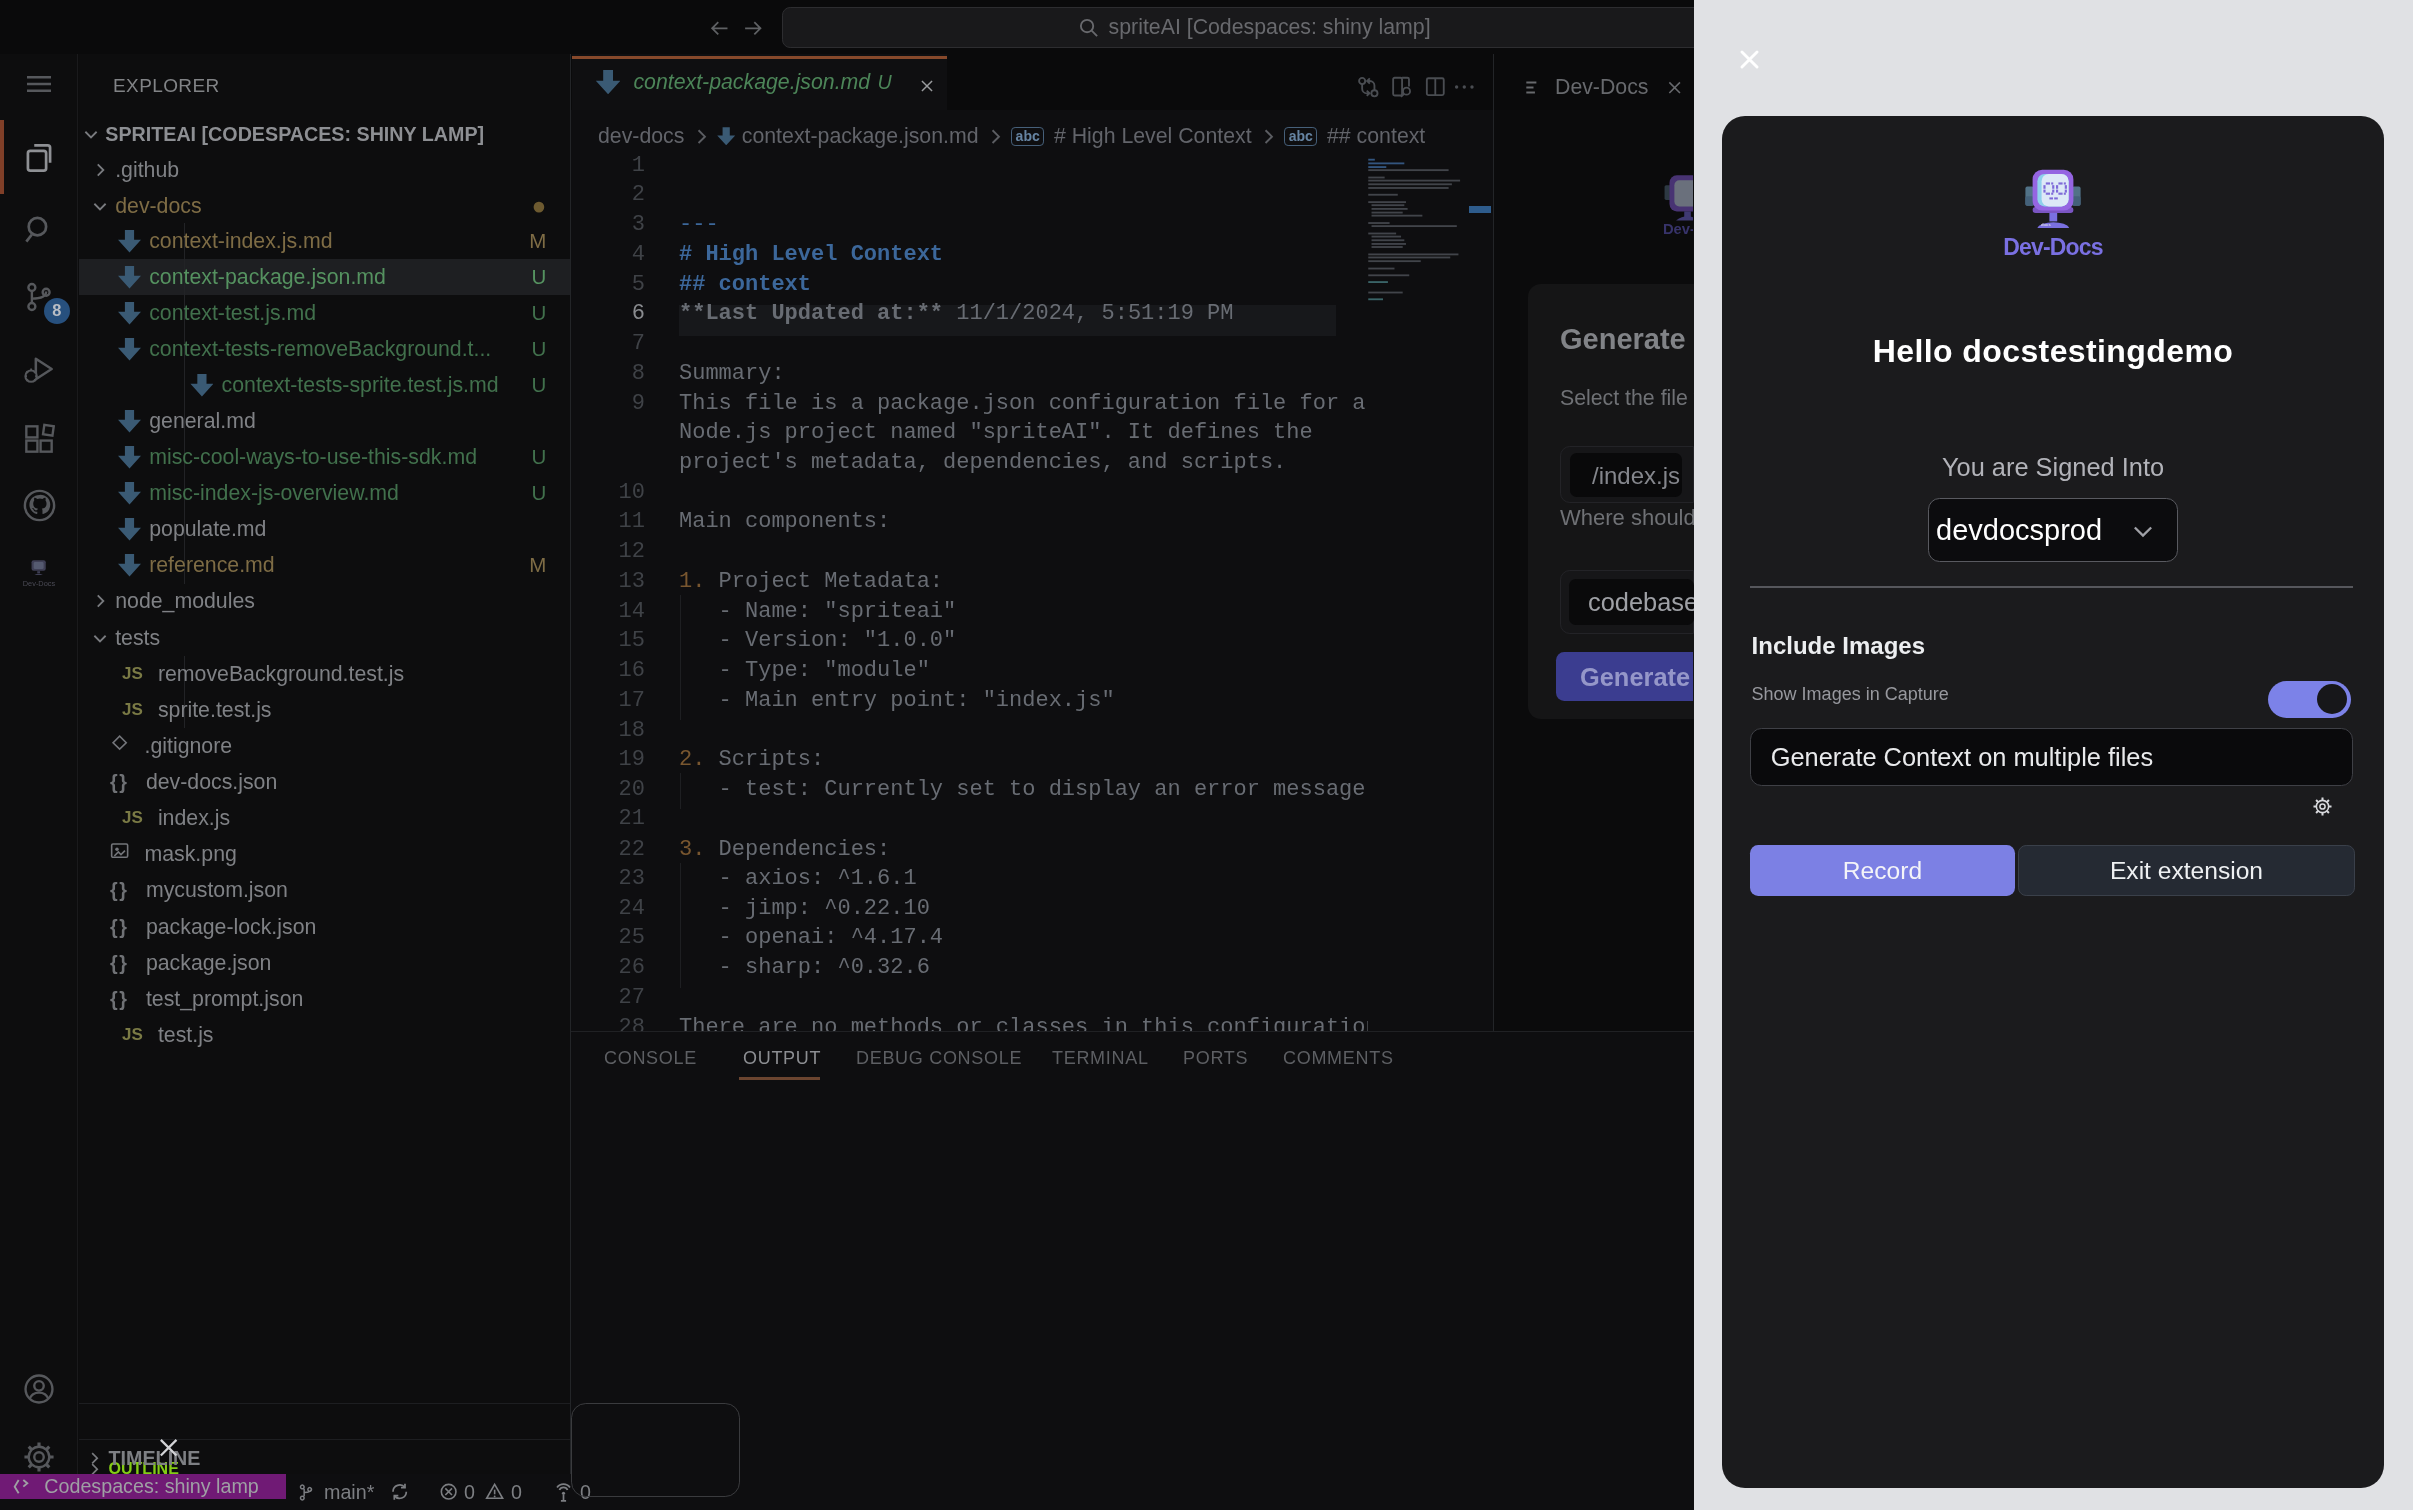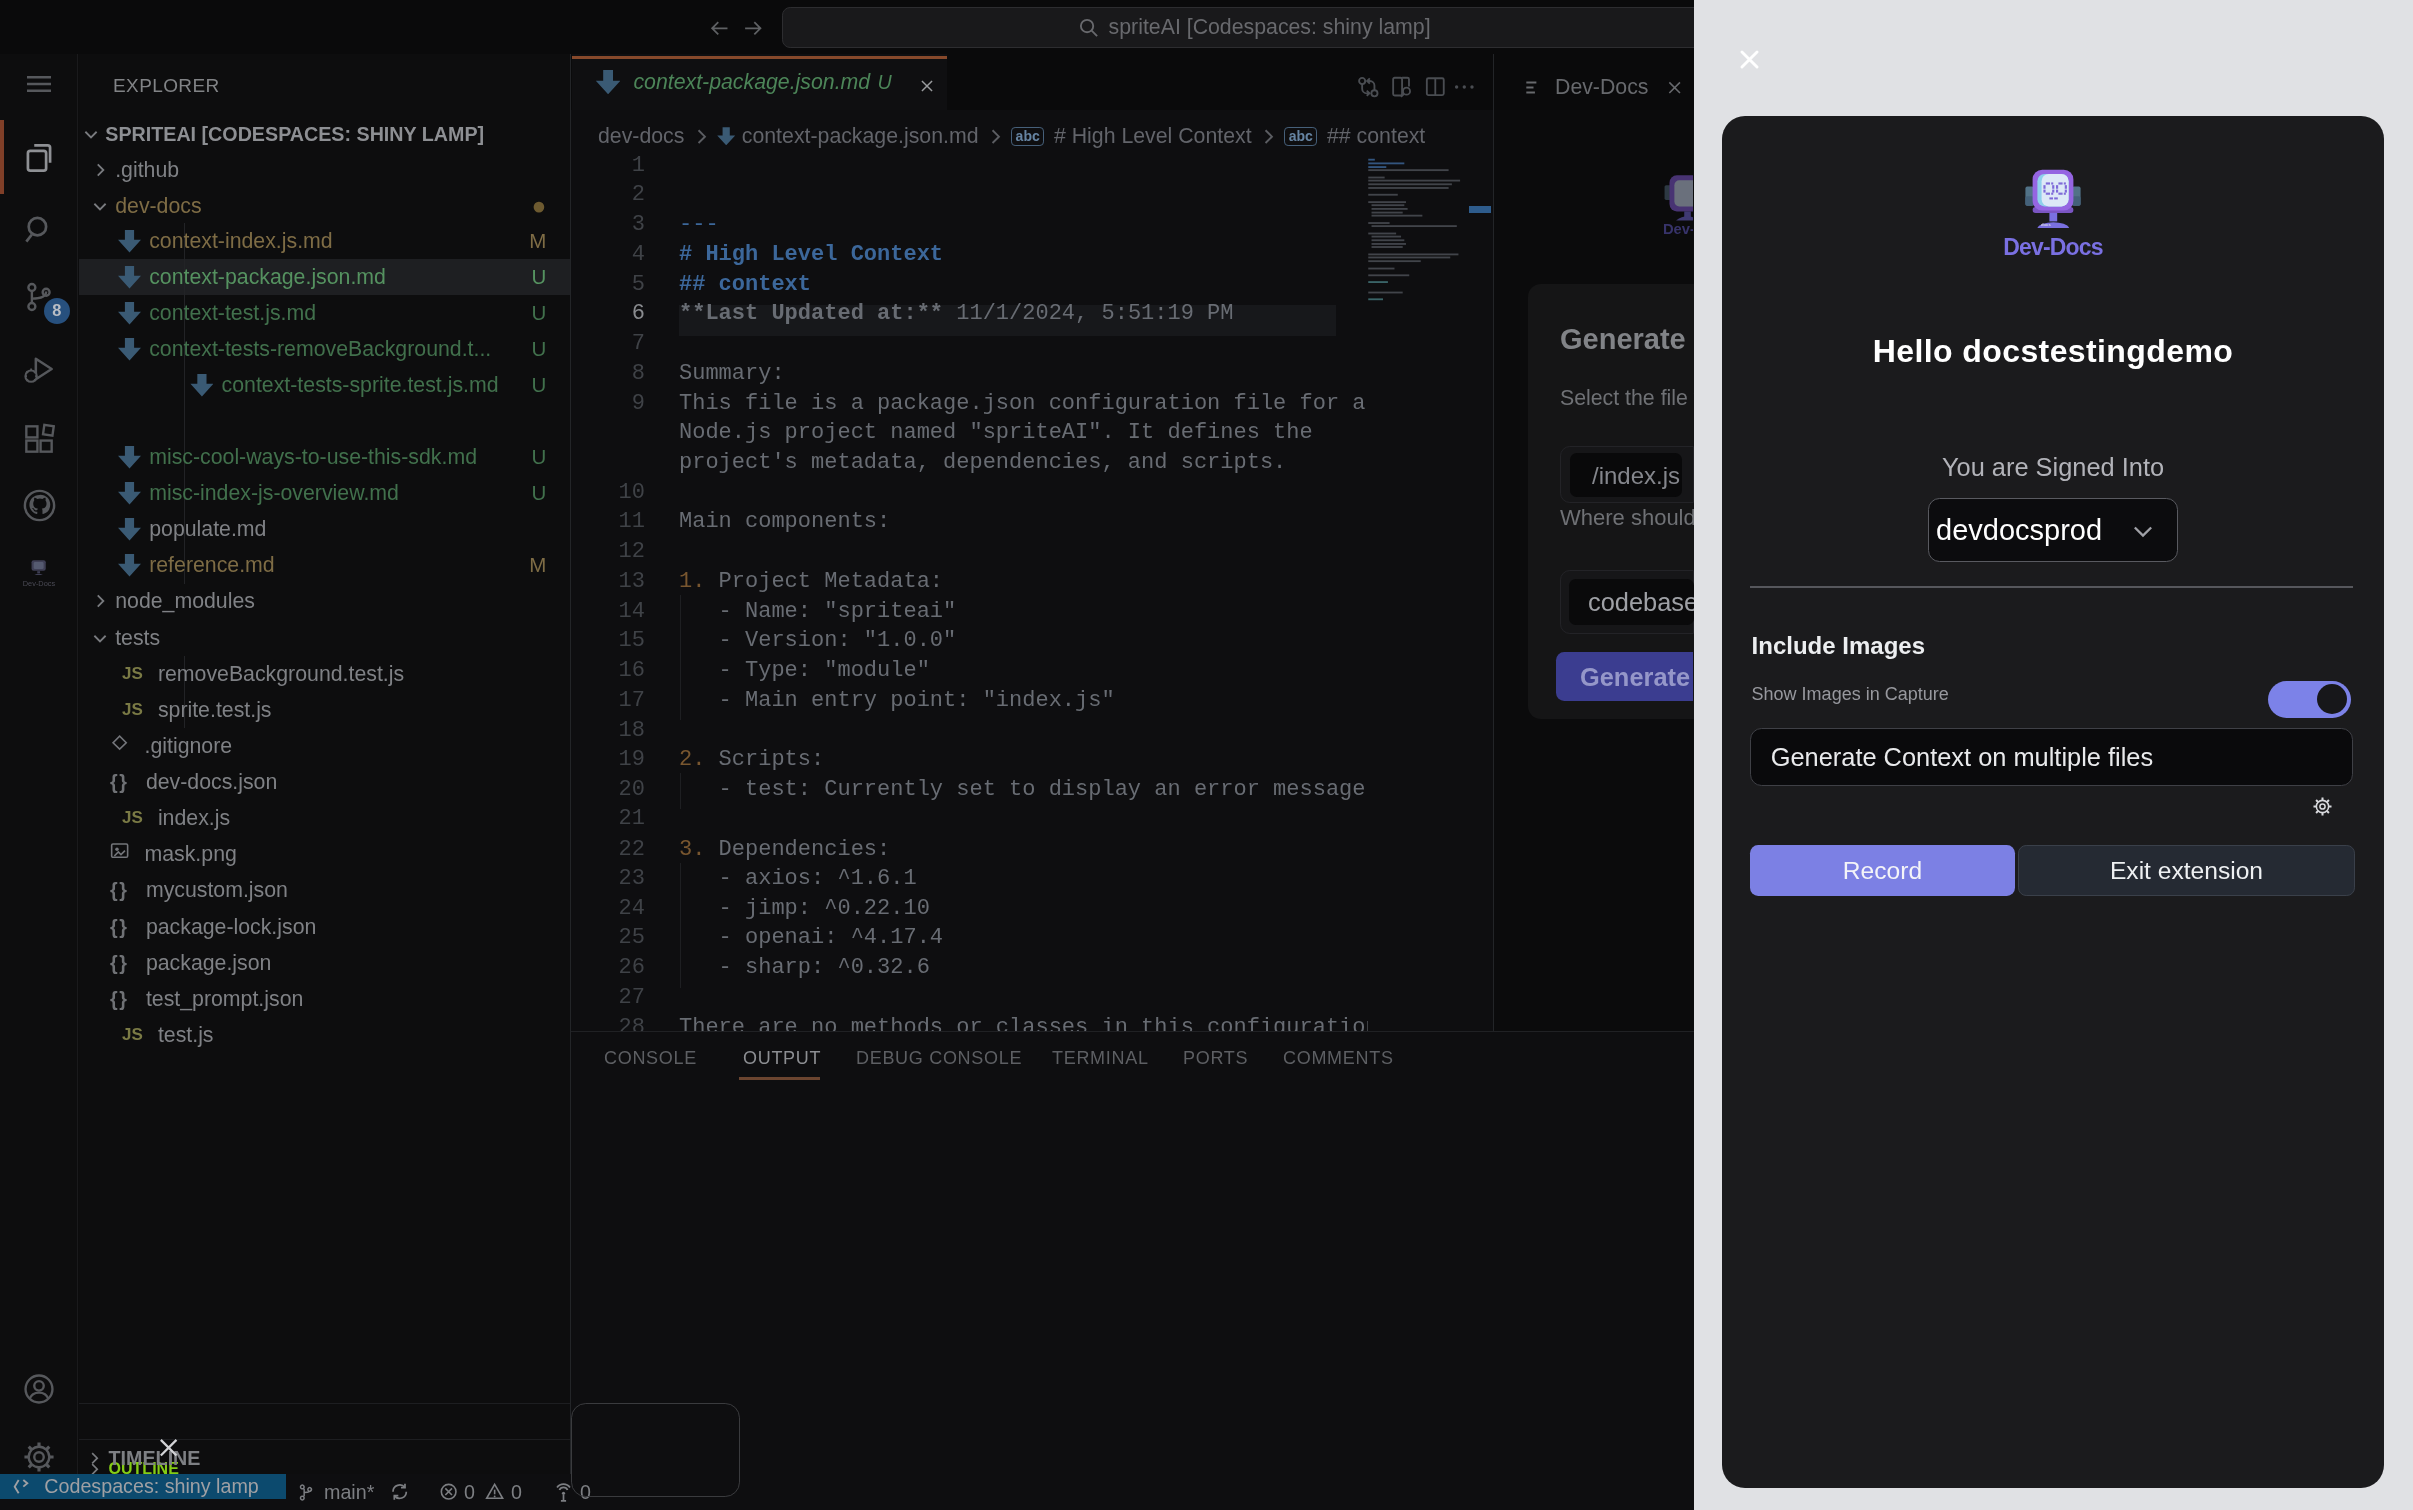--- a/index.html
+++ b/index.html
@@ -176,20 +176,21 @@
     <div class="row m" style="top:134px;"><span class="chev" style="margin-left:9.9px;">
           <svg width="18" height="18" viewBox="0 0 16 16">
             <path d="M3 6l5 5 5-5" stroke="#797b7f" stroke-width="1.6" fill="none"></path>
           </svg>
         </span>dev-docs<span class="badge" style="color:#6d5a30; font-size:24.6px;">●</span></div>
     <div class="row m" style="top:169px;"><span class="mdi"></span>context-index.js.md<span class="badge">M</span></div>
     <div class="row g" style="top:205px; color:#559260;"><span class="mdi"></span>context-package.json.md<span class="badge">U</span></div>
     <div class="row g" style="top:241px;"><span class="mdi"></span>context-test.js.md<span class="badge">U</span></div>
     <div class="row g" style="top:277px;"><span class="mdi"></span>context-tests-removeBackground.t...<span class="badge">U</span></div>
     <div class="row g" style="top:313px;justify-content:center;"><span class="mdi"></span>context-tests-sprite.test.js.md<span class="badge">U</span></div>
+    <div class="row" style="top:349px;"><span class="mdi"></span>general.md</div>
     <div class="row g" style="top:385px;"><span class="mdi"></span>misc-cool-ways-to-use-this-sdk.md<span class="badge">U</span></div>
     <div class="row g" style="top:421px;"><span class="mdi"></span>misc-index-js-overview.md<span class="badge">U</span></div>
     <div class="row" style="top:457px;"><span class="mdi"></span>populate.md</div>
     <div class="row m" style="top:493px;"><span class="mdi"></span>reference.md<span class="badge">M</span></div>
     <div class="row" style="top:529px;"><span class="chev" style="margin-left:9.9px;">
           <svg width="18" height="18" viewBox="0 0 16 16">
             <path d="M6 3l5 5-5 5" stroke="#797b7f" stroke-width="1.6" fill="none"></path>
           </svg>
         </span>node_modules</div>
     <div class="row" style="top:566px;"><span class="chev" style="margin-left:9.9px;">
@@ -400,21 +401,21 @@
   <div class="abs" id="panel">
     <div class="ptab" style="left:33px;">CONSOLE</div>
     <div class="ptab" style="left:172px; color:#8c8e92;">OUTPUT</div>
     <div style="position:absolute; left:168px; top:45px; width:81px; height:2.5px; background:#6b4530;"></div>
     <div class="ptab" style="left:285px;">DEBUG CONSOLE</div>
     <div class="ptab" style="left:481px;">TERMINAL</div>
     <div class="ptab" style="left:612px;">PORTS</div>
     <div class="ptab" style="left:712px;">COMMENTS</div>
   </div>
   <div class="abs" id="statusbar">
-    <div style="position:absolute; left:0; top:0; width:286px; height:25px; background:#0c4a6e; display:flex; align-items:center;">
+    <div style="position:absolute; left:0; top:0; width:286px; height:25px; background:#701a75; display:flex; align-items:center;">
       <svg width="21.3" height="21.3" viewBox="0 0 16 16" style="margin-left:11.5px;">
           <path d="M5 3L2 8l3 5M8.5 3l3 2.5-3 2.5" stroke="#9fa0a4" stroke-width="1.4" fill="none"></path>
         </svg>
       <span style="margin-left:11.5px; color:#9fa0a4;">Codespaces: shiny lamp</span>
     </div>
     <svg width="19.7" height="23" viewBox="0 0 16 16" style="position:absolute; left:298px; top:6.6px;">
         <path d="M5 3.5a1.5 1.5 0 1 0 0 .01M5 12.5a1.5 1.5 0 1 0 0 .01M11 5.5a1.5 1.5 0 1 0 0 .01M5 5v6M5 8c4 0 6-1 6-3" stroke="#7c7e82" stroke-width="1.2" fill="none"></path>
       </svg>
     <span style="position:absolute; left:324px; top:6.6px;">main*</span>
     <svg width="21.3" height="21.3" viewBox="0 0 16 16" style="position:absolute; left:389px; top:7.4px;">

